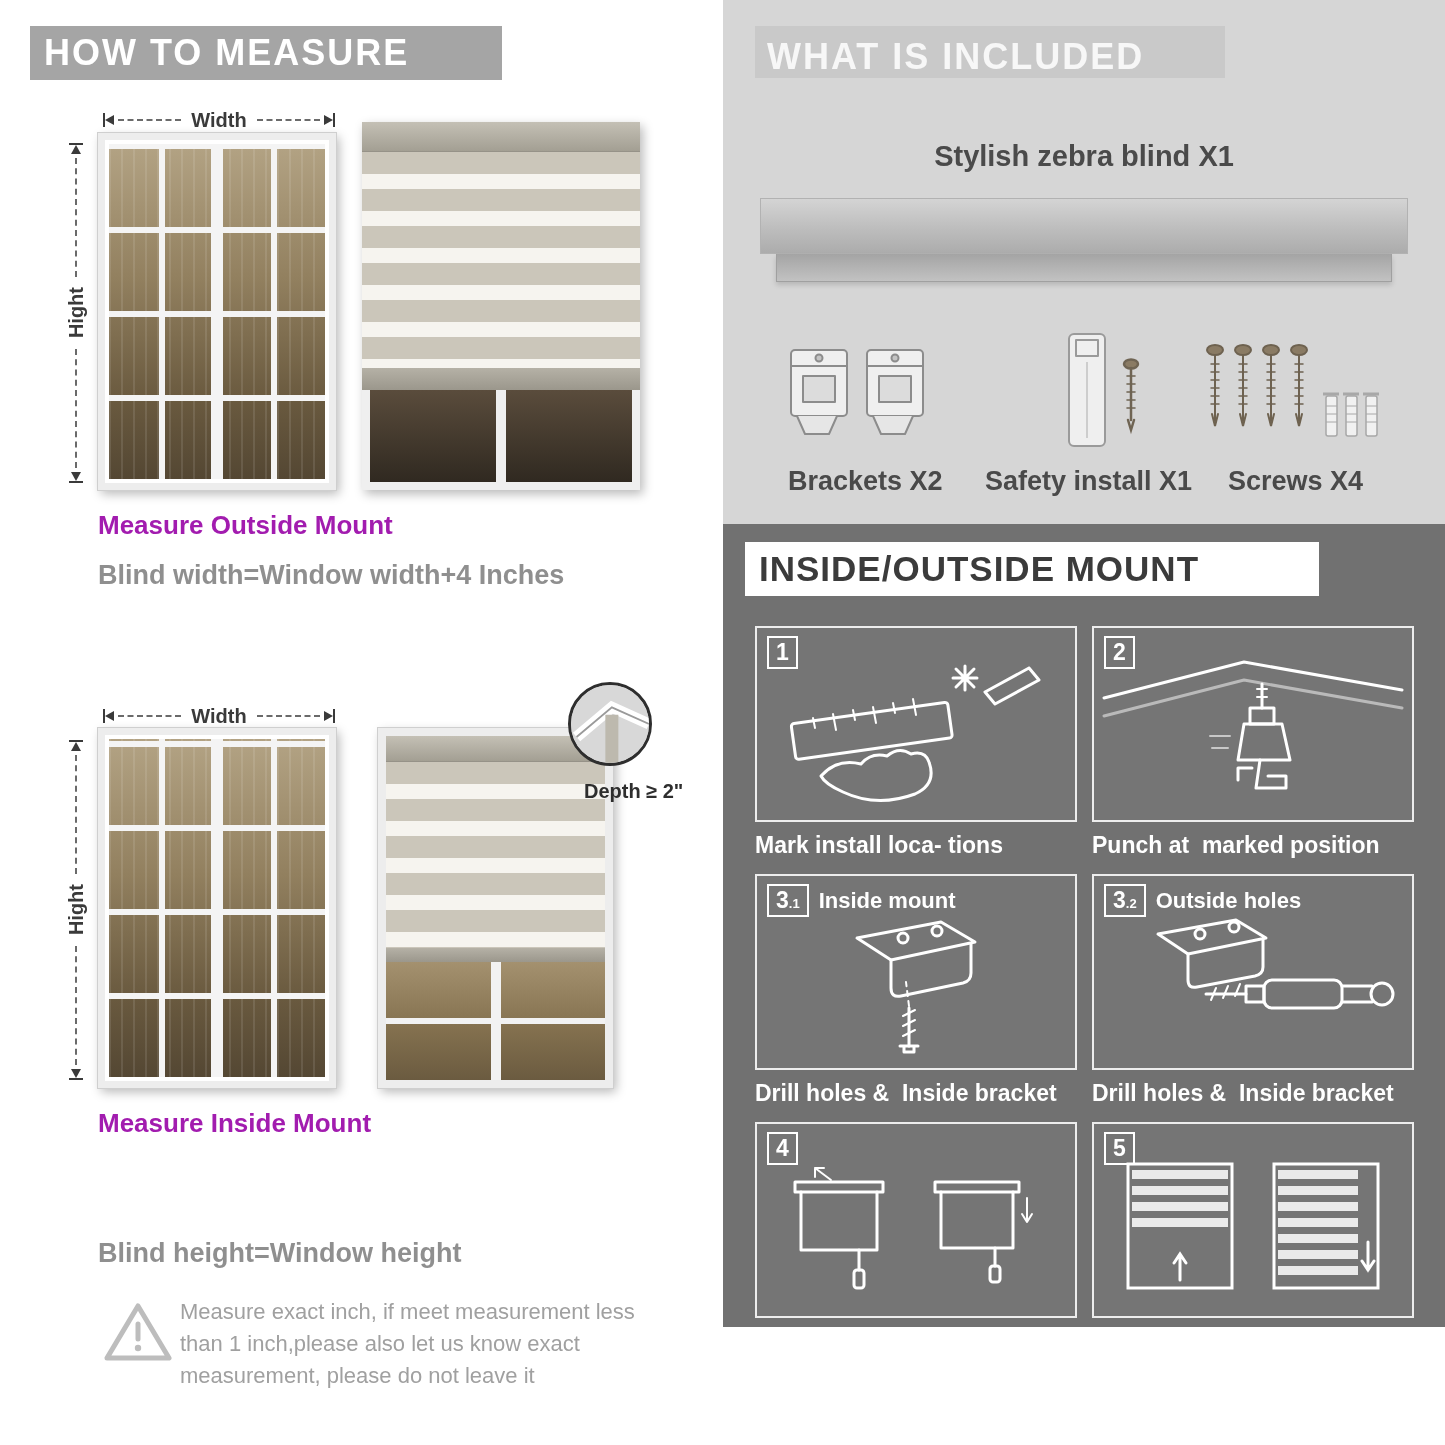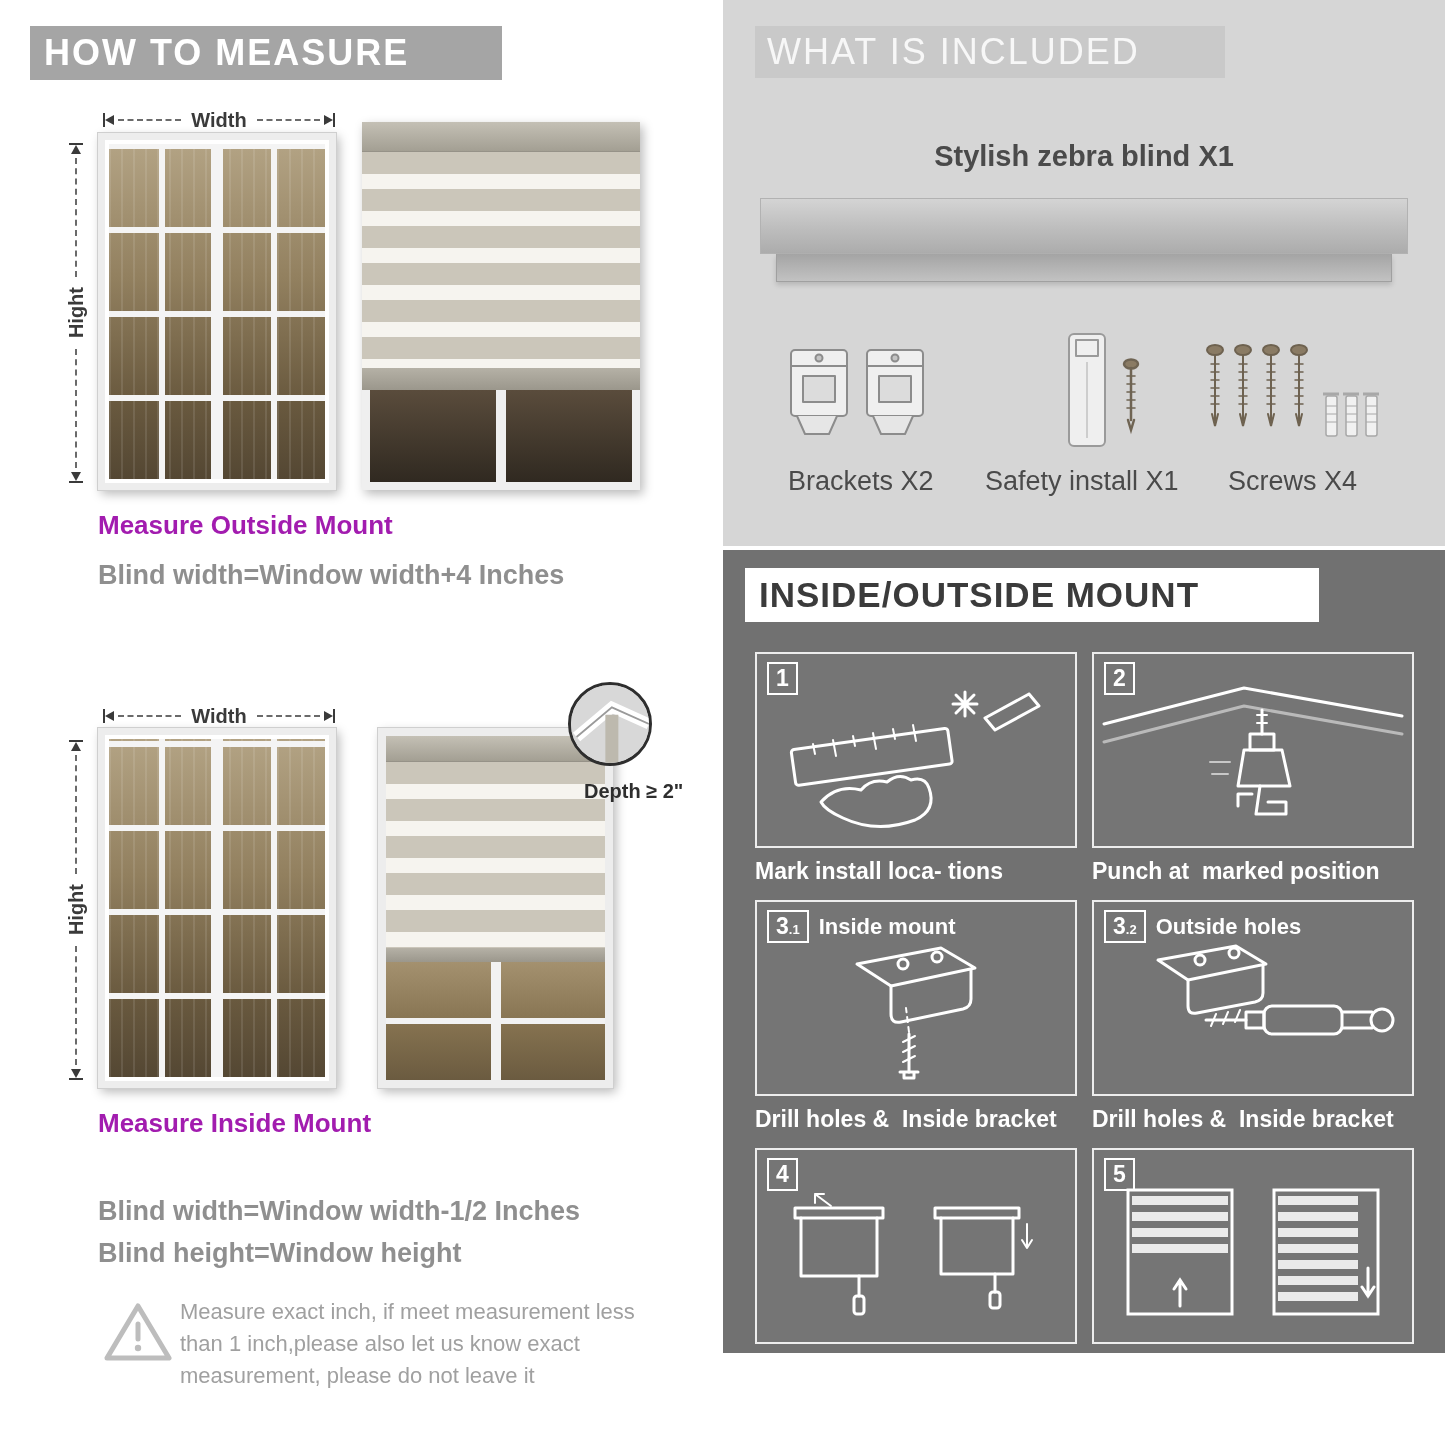--- a/index.html
+++ b/index.html
@@ -64,28 +64,28 @@
   .depth-circle{width:84px;height:84px;border-radius:50%;border:3px solid #2e2e2e;overflow:hidden;background:#dedede}
   .depth-circle svg{display:block;width:100%;height:100%}
   .depth-label{font-size:20px;font-weight:bold;color:#2e2e2e;white-space:nowrap}
 
   
   .warn-text{font-size:22px;color:#a0a0a0;line-height:1.45}
 
   
   .included-panel{background:#d6d6d6}
   .banner-included{position:absolute;left:32px;top:26px;width:470px;height:52px;background:#c9c9c9;
-    color:#f7f7f7;font-size:36px;letter-spacing:2px;padding-left:12px;display:flex;align-items:center;font-weight:normal}
+    color:#f7f7f7;font-size:36px;letter-spacing:2px;padding-left:12px;display:flex;align-items:flex-end;font-weight:bold}
   .product-title{position:absolute;left:0;top:140px;width:100%;text-align:center;font-size:29px;font-weight:bold;color:#4a4a4a}
   .headrail-top{position:absolute;left:37px;top:198px;width:648px;height:56px;
     background:linear-gradient(180deg,#d4d4d4 0%,#bdbdbd 55%,#acacac 100%);border:1px solid #b2b2b2}
   .headrail-lip{position:absolute;left:53px;top:254px;width:616px;height:28px;
     background:linear-gradient(180deg,#a4a4a4,#c2c2c2);border:1px solid #a0a0a0;border-top:none;
     box-shadow:0 3px 5px rgba(0,0,0,.15)}
-  .item-label{position:absolute;top:466px;font-size:27px;font-weight:normal;color:#4a4a4a;white-space:nowrap}
+  .item-label{position:absolute;top:466px;font-size:27px;font-weight:bold;color:#4a4a4a;white-space:nowrap}
 
   
   .mount-panel{background:#717171}
   .mount-band{position:absolute;left:22px;top:18px;width:574px;height:54px;background:#fff;
     display:flex;align-items:center;padding-left:14px;font-size:35px;font-weight:bold;color:#3b3b3b;letter-spacing:1px}
   .step{position:absolute;width:322px}
   .step-panel{position:relative;height:196px;border:2px solid #ededed;background:#757575;overflow:hidden}
   .step-panel svg{position:absolute;left:0;top:0;width:100%;height:100%;z-index:1}
   .step-head{position:absolute;left:10px;top:8px;display:flex;align-items:center;gap:10px;color:#fff;font-weight:bold;z-index:2}
   .badge{display:inline-flex;align-items:baseline;border:2px solid #fff;padding:1px 7px;font-size:23px;font-weight:bold;color:#fff}
@@ -164,21 +164,20 @@
     <svg viewBox="0 0 84 84">
       <rect width="84" height="84" fill="#d8d8d8"></rect>
       <path d="M6 56 L44 24 L84 42" stroke="#ffffff" stroke-width="12" fill="none"></path>
       <path d="M44 32 V84" stroke="#bdb9ae" stroke-width="14"></path>
       <path d="M6 56 L44 24 L84 42" stroke="#9a9a9a" stroke-width="2" fill="none"></path>
     </svg>
   </div>
   <div class="abs depth-label" style="left:584px;top:780px">Depth ≥ 2"</div>
 
   <div class="abs h-title" style="left:98px;top:1108px">Measure Inside Mount</div>
-  <div class="abs m-line" style="left:98px;top:1196px">Blind width=Window width-1/2 Inches</div>
   <div class="abs m-line" style="left:98px;top:1238px">Blind height=Window height</div>
 
   <div class="abs" style="left:103px;top:1300px;width:70px;height:64px">
     <svg viewBox="0 0 70 64" style="width:100%;height:100%">
       <path d="M35 6 L66 58 H4 Z" fill="none" stroke="#bdbdbd" stroke-width="5" stroke-linejoin="round"></path>
       <path d="M35 24 v15" stroke="#bdbdbd" stroke-width="5" stroke-linecap="round"></path>
       <circle cx="35" cy="48" r="3.2" fill="#bdbdbd"></circle>
     </svg>
   </div>
   <div class="abs warn-text" style="left:180px;top:1296px;width:470px">Measure exact inch, if meet measurement less than 1 inch,please also let us know exact measurement, please do not leave it</div>
@@ -266,21 +265,21 @@
           <path d="M125 68 h11 M125 76 h11 M125 84 h11" stroke-width="1" fill="none"></path>
         </g>
       </g>
     </svg>
 
     <div class="item-label" style="left:65px">Brackets X2</div>
     <div class="item-label" style="left:262px">Safety install X1</div>
     <div class="item-label" style="left:505px">Screws X4</div>
   </div>
 
-  <div class="abs mount-panel" style="left:723px;top:550px;width:722px;height:803px">
+  <div class="abs mount-panel" style="left:723px;top:524px;width:722px;height:803px">
     <div class="mount-band">
       <span>INSIDE/OUTSIDE MOUNT</span>
     </div>
 
     <div class="step" style="left:32px;top:102px">
       <div class="step-panel">
         <div class="step-head">
           <span class="badge">
               <span>1</span>
               <span class="sub"></span>

